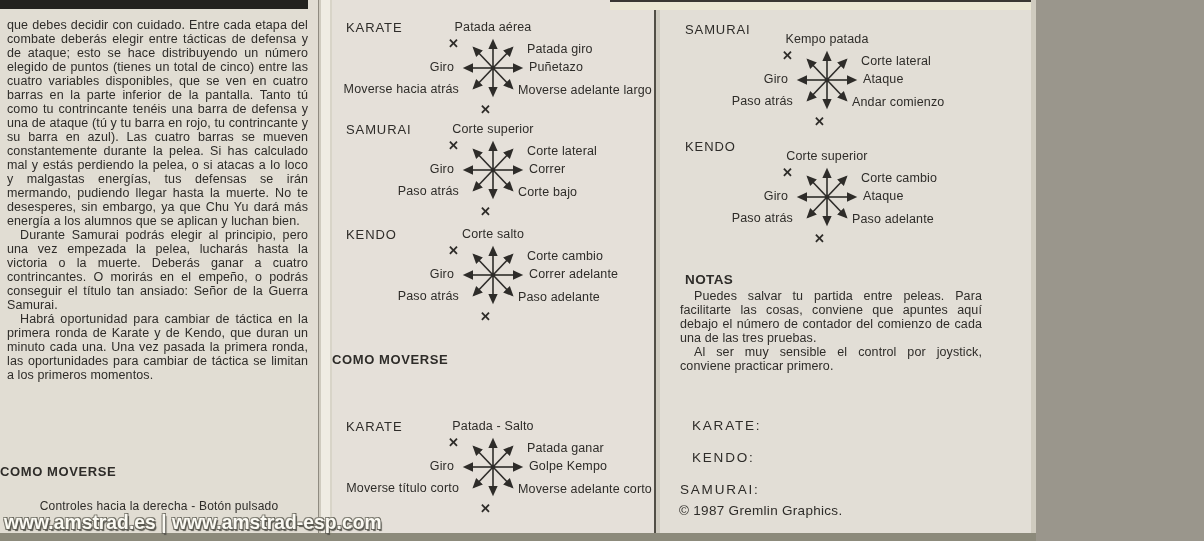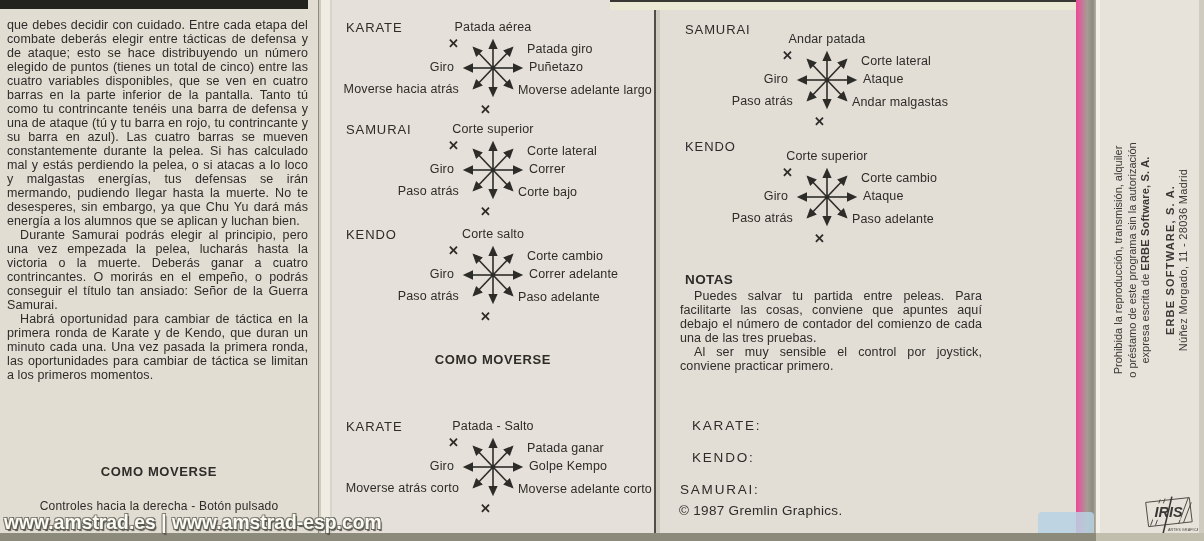--- a/index.html
+++ b/index.html
@@ -1,17 +1,17 @@
 <!DOCTYPE html>
 <html><head>
 <meta charset="utf-8">
 <style>
   html,body{margin:0;padding:0;background:#9a968c;}
-  .scan{position:relative;width:1204px;height:541px;overflow:hidden;
-        font-family:"Liberation Sans",sans-serif;color:#2e2c29;background:#ec4899;}
+  .scan{position:relative;width:1036px;height:541px;overflow:hidden;
+        font-family:"Liberation Sans",sans-serif;color:#2e2c29;background:#3b82f6;}
   .panel{position:absolute;top:0;height:541px;}
   .panel1{left:0;width:318px;background:#e1ddd3;}
   .panel2{left:332px;width:322px;background:#e5e0d9;}
   .panel3{left:660px;width:416px;background:#e2ded6;}
   .panel4{left:1096px;width:108px;background:#e7e3db;border-left:4px solid #f2efe7;}
 
   
   .sep1{position:absolute;left:318px;top:0;width:14px;height:541px;background:#efece3;
         border-left:1px solid #8f8b80;border-right:2px solid #76725f;
         box-shadow:inset 2px 0 0 #cfcbbf, inset -3px 0 0 #d8d4c8;}
@@ -25,21 +25,21 @@
   .edge-right{position:absolute;right:0;top:0;width:5px;height:541px;background:#cfcbbf;}
   .strip-bottom{position:absolute;left:0;top:533px;width:1096px;height:8px;background:#8c8a7b;}
   .strip-bottom-right{position:absolute;left:1096px;top:533px;width:108px;height:8px;background:#c2beae;}
   .blue-patch{position:absolute;left:1038px;top:512px;width:56px;height:27px;background:#b9d2e4;
         border-radius:4px;opacity:.85;}
 
   
   .panel1{box-sizing:border-box;padding:18px 10px 0 7px;}
   .body{margin:0;font-size:12.5px;line-height:14px;text-align:justify;letter-spacing:.1px;}
   .body.indent{text-indent:13px;}
-  .heading{position:absolute;left:0;right:0;text-align:center;font-size:13px;font-weight:bold;
+  .heading{position:absolute;left:0;right:0;text-align:left;font-size:13px;font-weight:bold;
         letter-spacing:.6px;margin:0;}
   .subtitle{position:absolute;left:0;right:0;text-align:center;font-size:12px;letter-spacing:.2px;}
   .panel1 .heading{top:464px;}
   .panel1 .subtitle{top:499px;}
 
   
   .diag{position:absolute;left:0;right:0;height:118px;}
   .sect{position:absolute;left:14px;top:0;font-size:13px;letter-spacing:.9px;}
   .star-wrap{position:absolute;left:50%;margin-left:-70px;top:0;width:140px;height:96px;}
   .panel3 .star-wrap{left:97px;margin-left:0;top:6px;}
@@ -176,43 +176,43 @@
       <span class="sect">KARATE</span>
       <div class="star-wrap">
         <span class="lbl l-up">Patada - Salto</span>
         <span class="xmark x-ul">✕</span>
         <span class="lbl l-ur">Patada ganar</span>
         <span class="lbl l-left">Giro</span>
         <svg class="star" viewBox="0 0 140 96">
             <use href="#star8"></use>
           </svg>
         <span class="lbl l-right">Golpe Kempo</span>
-        <span class="lbl l-dl">Moverse atrás corto</span>
+        <span class="lbl l-dl">Moverse título corto</span>
         <span class="lbl l-dr">Moverse adelante corto</span>
         <span class="xmark x-d">✕</span>
       </div>
     </div>
   </div>
   <div class="sep2"></div>
 
   <div class="panel panel3">
 
     <div class="diag d4">
       <span class="sect">SAMURAI</span>
       <div class="star-wrap">
-        <span class="lbl l-up">Andar patada</span>
+        <span class="lbl l-up">Kempo patada</span>
         <span class="xmark x-ul">✕</span>
         <span class="lbl l-ur">Corte lateral</span>
         <span class="lbl l-left">Giro</span>
         <svg class="star" viewBox="0 0 140 96">
             <use href="#star8"></use>
           </svg>
         <span class="lbl l-right">Ataque</span>
         <span class="lbl l-dl">Paso atrás</span>
-        <span class="lbl l-dr">Andar malgastas</span>
+        <span class="lbl l-dr">Andar comienzo</span>
         <span class="xmark x-d">✕</span>
       </div>
     </div>
 
     <div class="diag d5">
       <span class="sect">KENDO</span>
       <div class="star-wrap">
         <span class="lbl l-up">Corte superior</span>
         <span class="xmark x-ul">✕</span>
         <span class="lbl l-ur">Corte cambio</span>

